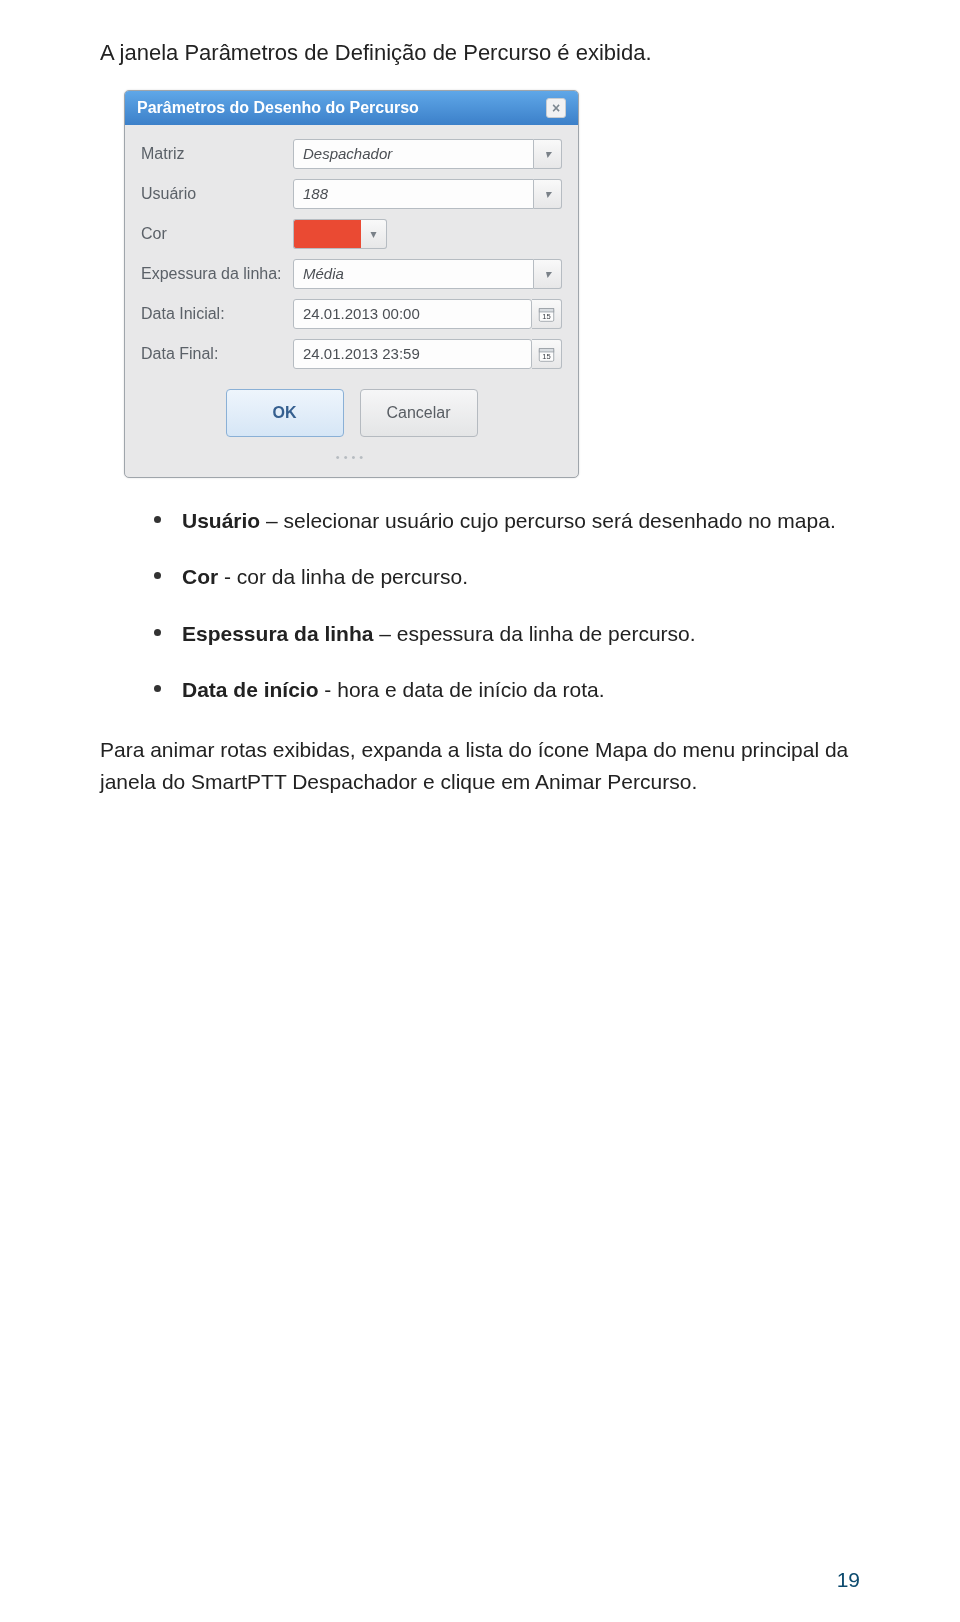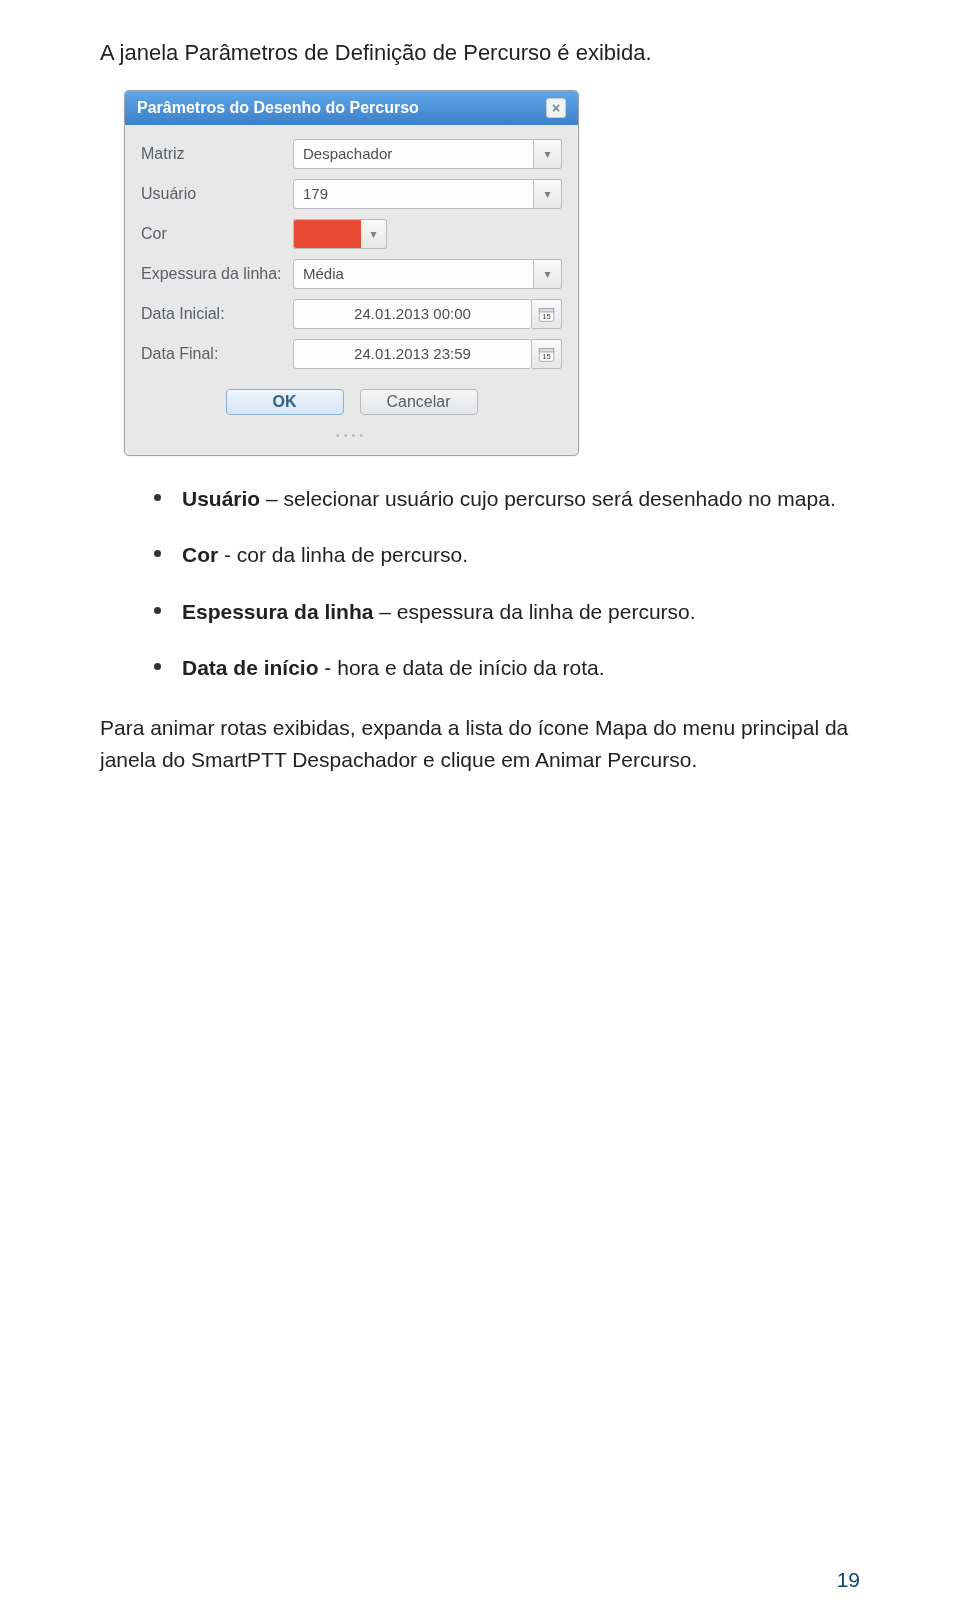--- a/index.html
+++ b/index.html
@@ -62,57 +62,57 @@
   .input {
     flex: 1;
     border: 1px solid #b6bcc2;
     background: #fdfdfd;
     border-radius: 3px;
     padding: 5px 9px;
     font-size: 15px;
     color: #4b4f54;
     height: 30px;
   }
-  .combo { display: flex; }
+  .combo { display: flex; font-style: italic; }
   .combo .caret {
     width: 28px;
     border: 1px solid #b6bcc2;
     border-left: none;
     background: linear-gradient(#f9f9f9,#e7e7e8);
     border-radius: 0 3px 3px 0;
     display: flex; align-items: center; justify-content: center;
     color: #7a8188;
     font-size: 12px;
   }
   .combo .input { border-radius: 3px 0 0 3px; }
   .color-field { display:flex; align-items:stretch; }
   .color-swatch {
     width: 68px; height: 30px;
     background: #ea4a33;
     border: 1px solid #b6bcc2;
     border-right: none;
     border-radius: 3px 0 0 3px;
   }
-  .date-field { display:flex;text-align:center; }
+  .date-field { display:flex; }
   .cal-btn {
     width: 30px;
     border: 1px solid #b6bcc2;
     border-left: none;
     background: linear-gradient(#f9f9f9,#e7e7e8);
     border-radius: 0 3px 3px 0;
     display:flex; align-items:center; justify-content:center;
   }
   .cal-btn svg { width: 17px; height: 17px; }
   .dlg-footer {
     display: flex; justify-content: center; gap: 16px;
     padding: 10px 0 14px 0;
   }
   .btn {
     min-width: 118px;
-    height: 26px;
+    height: 48px;
     border: 1px solid #b5bac0;
     border-radius: 4px;
     background: linear-gradient(#f6f6f7,#e4e5e6);
     color: #585d63;
     font-size: 16px;
     display:inline-flex; align-items:center; justify-content:center;
   }
   .btn-primary {
     color: #355f8f;
     background: linear-gradient(#eef5fc,#d6e6f6);
@@ -150,21 +150,21 @@
       <div class="lbl">Matriz</div>
       <div class="field combo">
         <div class="input">Despachador</div>
         <div class="caret">▾</div>
       </div>
     </div>
 
     <div class="row">
       <div class="lbl">Usuário</div>
       <div class="field combo">
-        <div class="input">179</div>
+        <div class="input">188</div>
         <div class="caret">▾</div>
       </div>
     </div>
 
     <div class="row">
       <div class="lbl">Cor</div>
       <div class="field" style="flex:0 0 auto">
         <div class="color-field">
           <div class="color-swatch" title="#ea4a33"></div>
           <div class="caret" style="border:1px solid #b6bcc2;border-left:none;border-radius:0 3px 3px 0;width:26px;display:flex;align-items:center;justify-content:center;background:linear-gradient(#f9f9f9,#e7e7e8);color:#7a8188;font-size:12px">▾</div>

